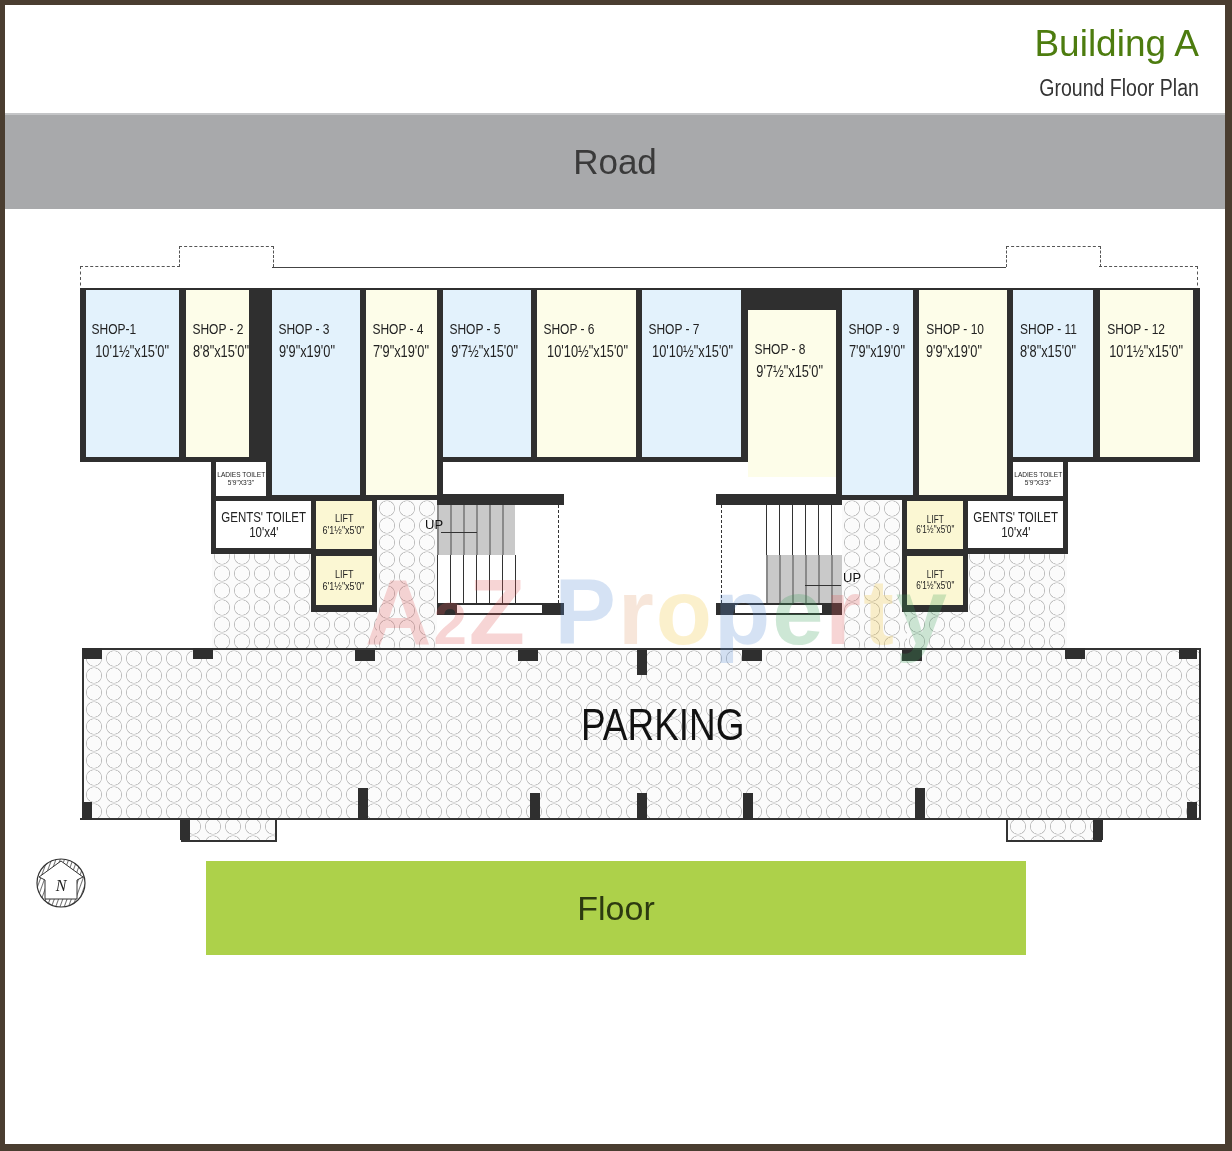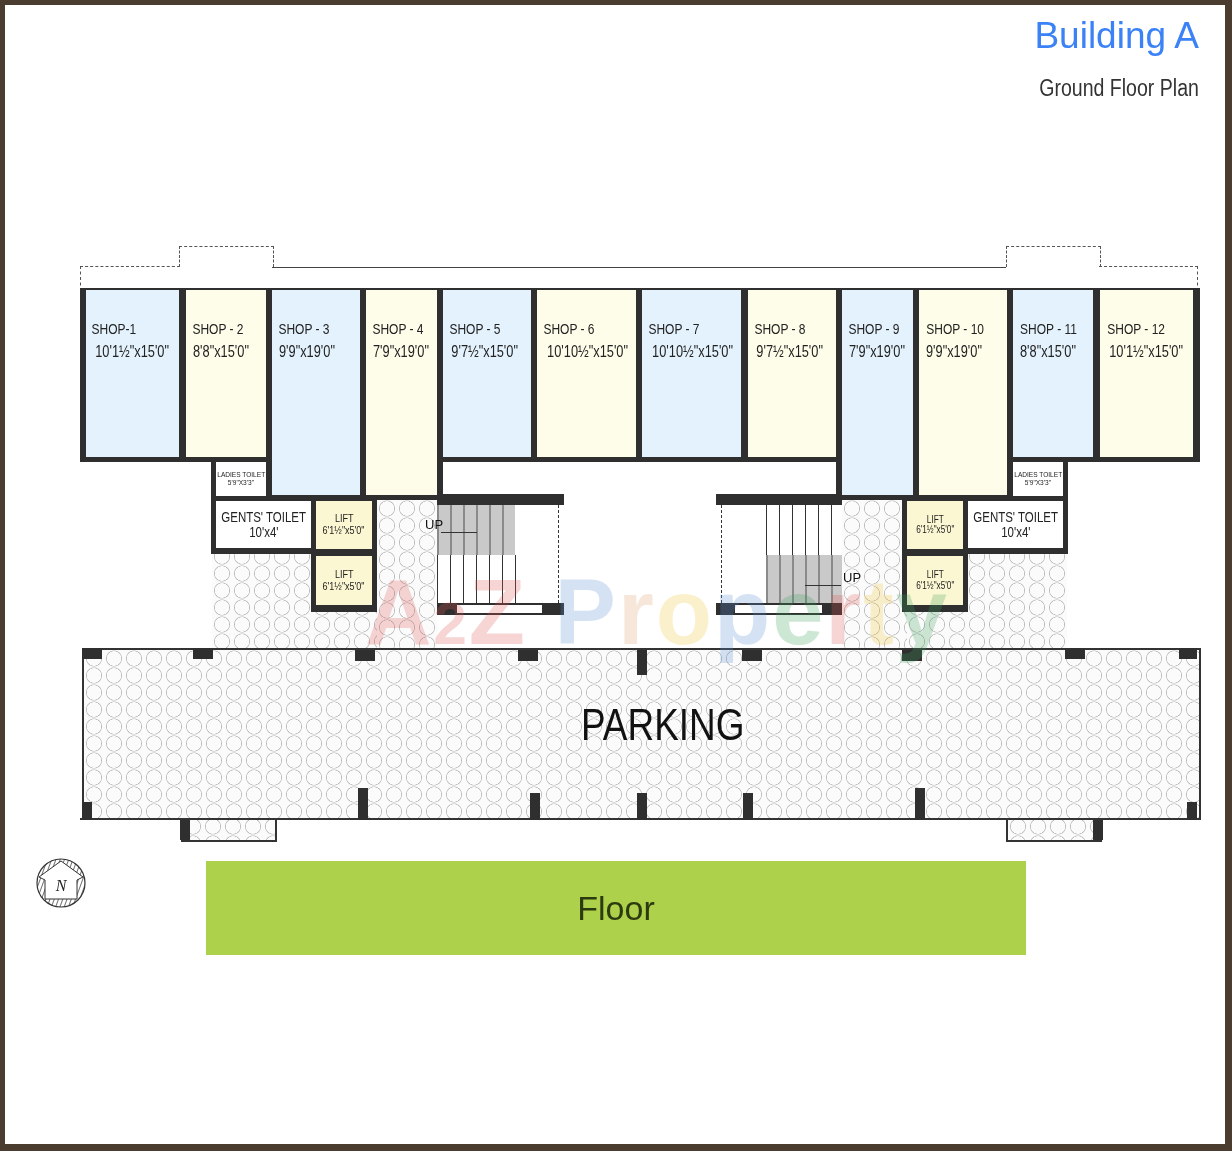--- a/index.html
+++ b/index.html
@@ -6,21 +6,21 @@
   body {
     width: 1232px; height: 1151px; position: relative; overflow: hidden;
     background: #4a3d30;
     font-family: "Liberation Sans", sans-serif;
   }
   .frame {
     position: absolute; left: 5px; top: 5px; width: 1220px; height: 1139px;
     background: #ffffff;
   }
   .abs { position: absolute; }
-  .title-main { right: 26px; top: 10px; font-size: 37px; color: #3b82f6; white-space: nowrap; }
+  .title-main { right: 26px; top: 18px; font-size: 37px; color: #4d7c0f; white-space: nowrap; }
   .title-sub { right: 26px; top: 70px; font-size: 23px; color: #333; white-space: nowrap; transform: scaleX(0.85); transform-origin: right center; }
   .road {
     left: 0; top: 108px; width: 1220px; height: 94px;
     background: #a8a9ab; border-top: 2px solid #c4c5c7;
     display: flex; align-items: center; justify-content: center;
     font-size: 35px; color: #3a3a3a;
   }
   .garden {
     left: 201px; top: 856px; width: 820px; height: 94px;
     background: #add14a;
@@ -72,34 +72,37 @@
   .dashed { position: absolute; border-color: #555; border-style: dashed; border-width: 0; }
 </style>
 </head>
 <body>
 
 <div class="frame">
 
   <div class="abs title-main">Building A</div>
   <div class="abs title-sub">Ground Floor Plan</div>
 
+  <div class="abs road">
+    <span>Road</span>
+  </div>
 
   <div class="dashed" style="left:75px;top:261px;width:99px;height:24px;border-top-width:1px;border-left-width:1px;"></div>
   <div class="dashed" style="left:174px;top:241px;width:93px;height:20px;border-top-width:1px;border-left-width:1px;border-right-width:1px;"></div>
   <div class="abs" style="left:267px;top:262px;width:734px;height:1px;background:#444;"></div>
   <div class="dashed" style="left:1001px;top:241px;width:93px;height:20px;border-top-width:1px;border-left-width:1px;border-right-width:1px;"></div>
   <div class="dashed" style="left:1094px;top:261px;width:98px;height:24px;border-top-width:1px;border-right-width:1px;"></div>
 
   <div class="wall" style="left:75px;top:283px;width:1120px;height:174px;"></div>
 
   <div class="shop blue" style="left:81px;width:93px;">
     <span class="name">SHOP-1</span>
     <span class="dims">10'1½"x15'0"</span>
   </div>
-  <div class="shop cream" style="left:181px;width:80px;">
+  <div class="shop cream" style="left:181px;width:63px;">
     <span class="name">SHOP - 2</span>
     <span class="dims">8'8"x15'0"</span>
   </div>
   <div class="shop blue" style="left:267px;width:88px;height:205px;">
     <span class="name">SHOP - 3</span>
     <span class="dims">9'9"x19'0"</span>
   </div>
   <div class="shop cream" style="left:361px;width:71px;height:205px;">
     <span class="name">SHOP - 4</span>
     <span class="dims">7'9"x19'0"</span>
@@ -109,21 +112,21 @@
     <span class="dims">9'7½"x15'0"</span>
   </div>
   <div class="shop cream" style="left:532px;width:99px;">
     <span class="name">SHOP - 6</span>
     <span class="dims">10'10½"x15'0"</span>
   </div>
   <div class="shop blue" style="left:637px;width:99px;">
     <span class="name">SHOP - 7</span>
     <span class="dims">10'10½"x15'0"</span>
   </div>
-  <div class="shop cream" style="left:743px;width:88px;">
+  <div class="shop cream" style="left:743px;width:88px;margin-top:20px;">
     <span class="name">SHOP - 8</span>
     <span class="dims">9'7½"x15'0"</span>
   </div>
   <div class="shop blue" style="left:837px;width:71px;height:205px;">
     <span class="name">SHOP - 9</span>
     <span class="dims">7'9"x19'0"</span>
   </div>
   <div class="shop cream" style="left:914px;width:88px;height:205px;">
     <span class="name">SHOP - 10</span>
     <span class="dims">9'9"x19'0"</span>

